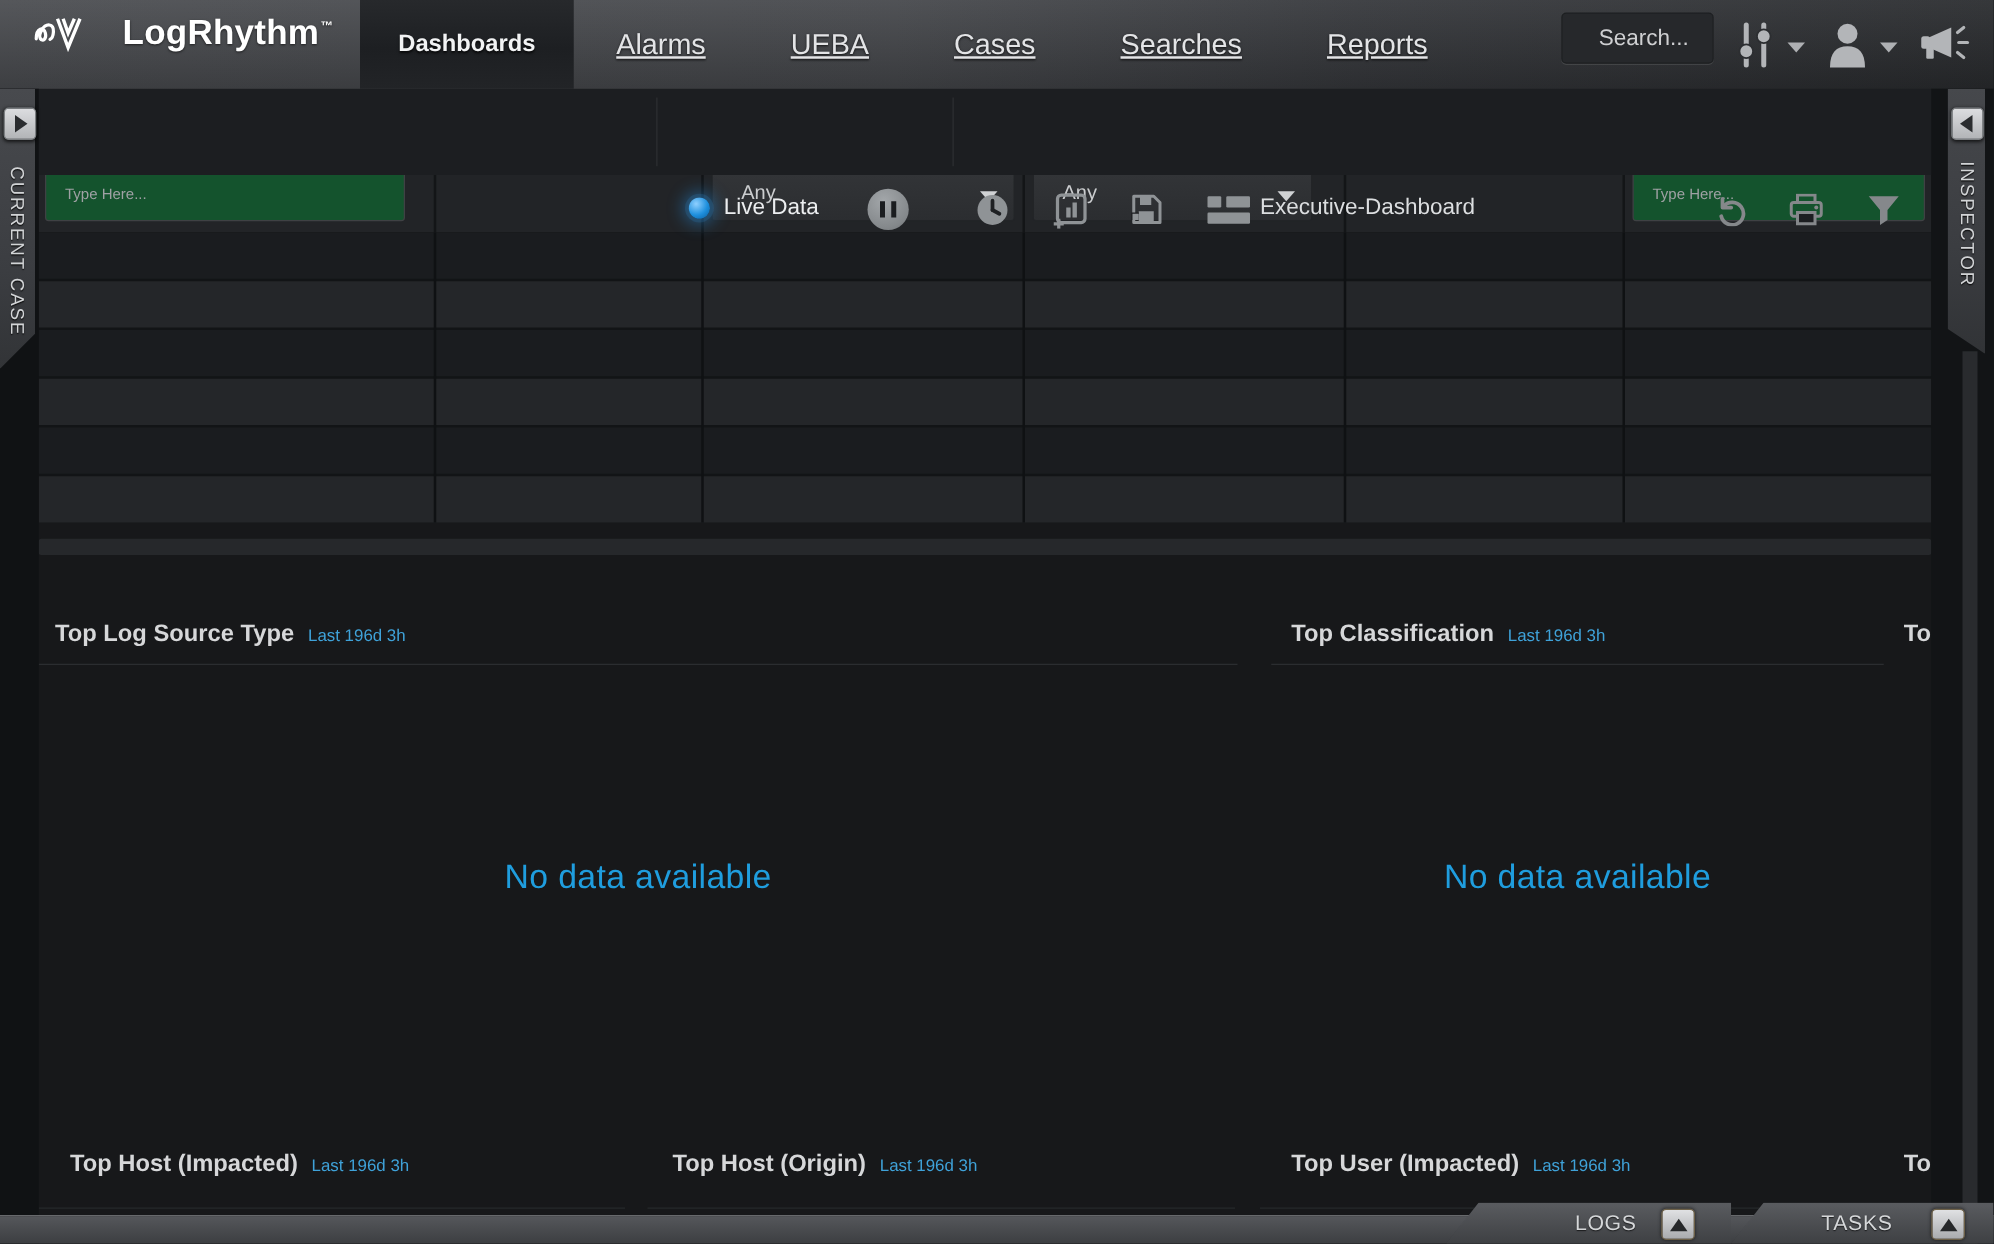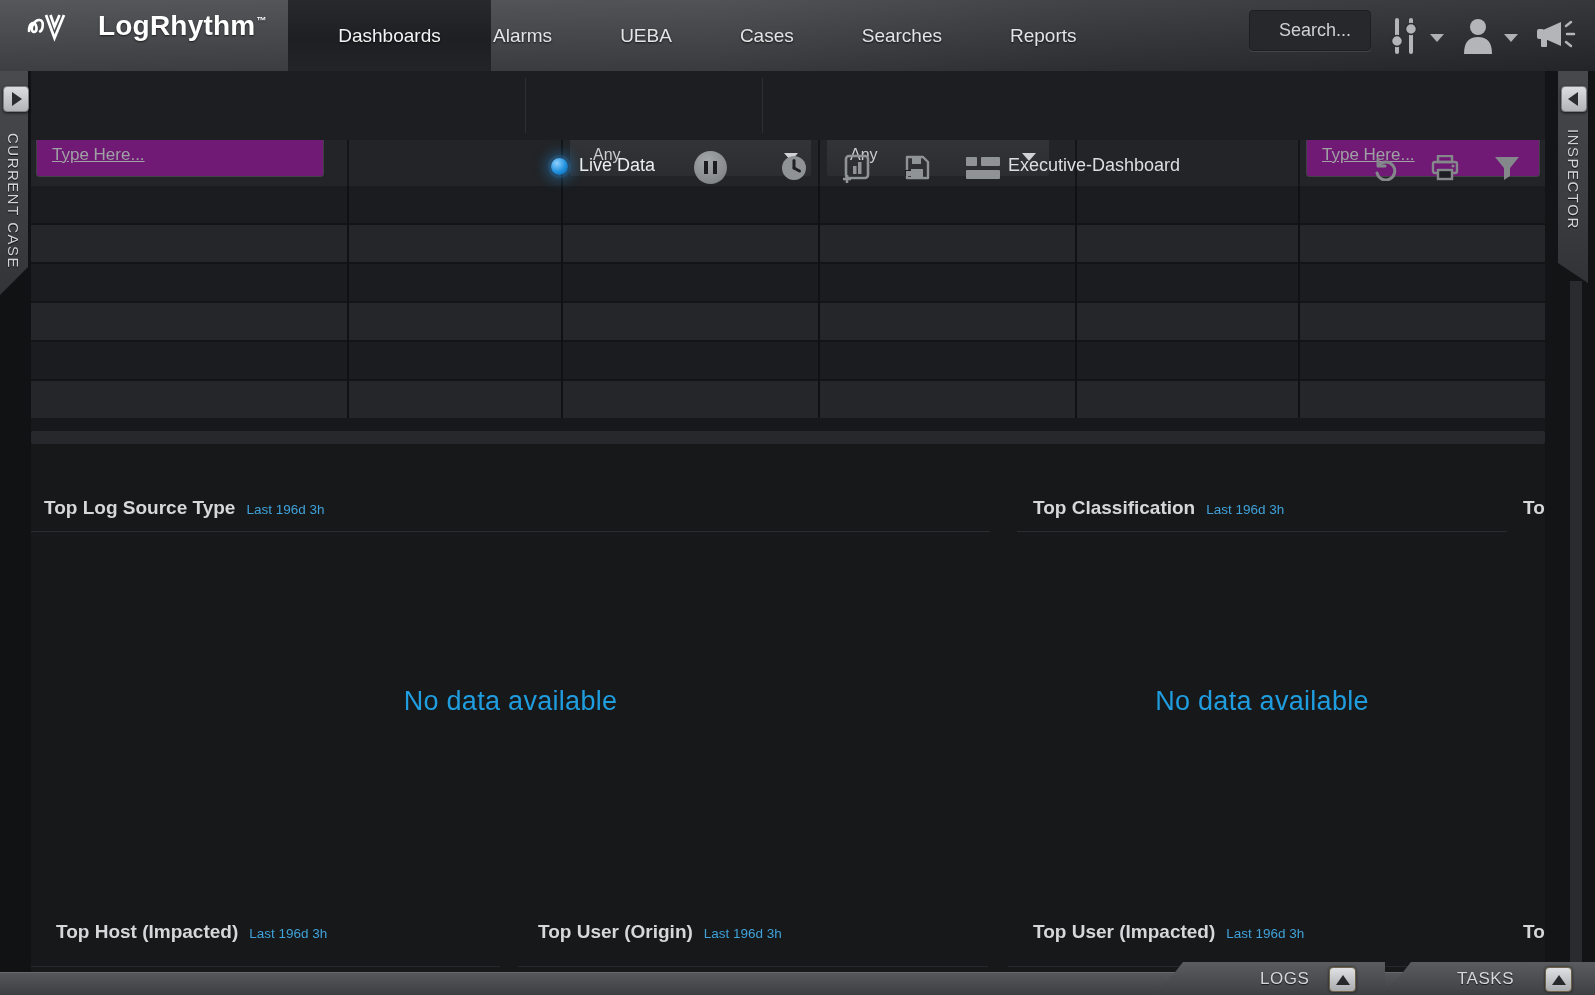--- a/index.html
+++ b/index.html
@@ -8,26 +8,26 @@
     background:#17181a;font-family:"Liberation Sans",sans-serif;
     -webkit-font-smoothing:antialiased;
   }
   
   #navbar{position:absolute;left:0;top:0;width:1595px;height:71px;z-index:50;
     background:linear-gradient(to bottom,rgba(255,255,255,.05),rgba(0,0,0,.20)),
                linear-gradient(to right,#4c4e52 0%,#47494d 45%,#37393d 68%,#2b2d30 100%);}
   .logo-wrap{position:absolute;left:26px;top:0;height:51px;display:flex;align-items:center;gap:12px;}
   .brand{font-size:28px;font-weight:bold;color:#fff;letter-spacing:.2px;text-shadow:0 1px 2px rgba(0,0,0,.6);}
   .brand sup{font-size:10px;margin-left:1px;}
-  .nav-tab-active{position:absolute;left:288px;top:0;width:203px;height:71px;
+  .nav-tab-active{position:absolute;left:288px;top:0;width:171px;height:71px;
     background:linear-gradient(to bottom,#27292c,#1d1f22 55%,#222427);
     display:flex;align-items:center;justify-content:center;
-    color:#f2f3f4;font-size:19px;text-shadow:0 1px 2px rgba(0,0,0,.8);}
+    color:#f2f3f4;font-size:19px;text-shadow:0 1px 2px rgba(0,0,0,.8);font-weight:bold;}
   .nav-tabs{position:absolute;left:459px;top:0;height:71px;display:flex;align-items:center;}
-  .nav-tab{padding:0 34px;font-size:19px;color:#e3e4e6;text-shadow:0 1px 2px rgba(0,0,0,.75);cursor:pointer;}
+  .nav-tab{padding:0 34px;font-size:23px;color:#e3e4e6;text-shadow:0 1px 2px rgba(0,0,0,.75);cursor:pointer;text-decoration:underline;}
   .search-box{position:absolute;left:1249px;top:10px;width:122px;height:41px;box-sizing:border-box;
     background:#26282b;border-radius:4px;border:1px solid #1c1e20;
     box-shadow:0 1px 0 rgba(255,255,255,.10);color:#cfd0d2;font-size:18px;
     display:flex;align-items:center;padding-left:29px;}
   .nav-icons{position:absolute;right:18px;top:0;height:71px;display:flex;align-items:center;gap:7px;}
   .caret-down{width:0;height:0;border-left:7px solid transparent;border-right:7px solid transparent;border-top:8px solid #aeb0b3;margin-top:4px;}
   
   #toolbar{position:absolute;left:0;top:71px;width:1595px;height:69px;background:#1c1e21;z-index:20;}
   .tb-sep{position:absolute;top:7px;height:55px;width:1px;background:#2d2f32;}
   .live-dot{position:absolute;left:551px;top:87px;width:17px;height:17px;border-radius:50%;
@@ -60,22 +60,22 @@
     letter-spacing:1.5px;text-shadow:1px 0 1px rgba(0,0,0,.8);}
   #right-rail{position:absolute;left:1545px;top:71px;width:50px;height:924px;background:#121416;z-index:60;}
   .right-tab{position:absolute;left:13px;top:0;width:30px;height:212px;
     background:linear-gradient(to bottom,#46484c,#3a3c40 65%,#313336);
     clip-path:polygon(0 0,100% 0,100% 100%,0 calc(100% - 20px));cursor:pointer;}
   .right-edge{position:absolute;left:25px;top:210px;width:12px;height:714px;background:#292b2e;}
   
   #content{position:absolute;left:31px;top:140px;width:1514px;height:855px;background:#17181a;z-index:10;}
   .filter-row{position:absolute;left:0;top:0;width:1514px;height:46px;background:#222427;overflow:hidden;}
   .f-input{position:absolute;top:-7px;height:44px;box-sizing:border-box;
-    background:#701a75;border:1px solid #3f4144;border-radius:3px;
-    color:#9fa1a4;font-size:17px;display:flex;align-items:center;padding-left:15px;text-decoration:underline;}
+    background:#14532d;border:1px solid #3f4144;border-radius:3px;
+    color:#9fa1a4;font-size:12px;display:flex;align-items:center;padding-left:15px;}
   .f-select{position:absolute;top:-7px;height:44px;box-sizing:border-box;
     background:linear-gradient(#333538,#2b2d30);border-radius:3px;border:1px solid #222427;
     color:#cbcdcf;font-size:16px;display:flex;align-items:center;padding-left:23px;cursor:pointer;}
   .f-select .dd-caret{position:absolute;right:13px;top:19px;width:0;height:0;
     border-left:7px solid transparent;border-right:7px solid transparent;border-top:8px solid #d0d2d4;}
   .v-divider{position:absolute;width:2px;background:#131517;}
   .body-bg{position:absolute;left:0;top:46px;width:1514px;height:232px;background:#121416;}
   .t-row{position:absolute;left:0;width:1514px;height:37px;}
   .t-row.odd{background:#1a1c1f;}
   .t-row.even{background:#242629;}
@@ -301,21 +301,21 @@
     <span class="w-title">To</span>
   </div>
 
   <div class="w-header" style="left:25px;top:781px;">
     <span class="w-title">Top Host (Impacted)</span>
     <span class="w-time">Last 196d 3h</span>
   </div>
   <div class="w-divider" style="left:0;top:826px;width:469px;background:#26282b;"></div>
 
   <div class="w-header" style="left:507px;top:781px;">
-    <span class="w-title">Top User (Origin)</span>
+    <span class="w-title">Top Host (Origin)</span>
     <span class="w-time">Last 196d 3h</span>
   </div>
   <div class="w-divider" style="left:487px;top:826px;width:470px;background:#26282b;"></div>
 
   <div class="w-header" style="left:1002px;top:781px;">
     <span class="w-title">Top User (Impacted)</span>
     <span class="w-time">Last 196d 3h</span>
   </div>
   <div class="w-divider" style="left:977px;top:826px;width:490px;background:#26282b;"></div>
 

